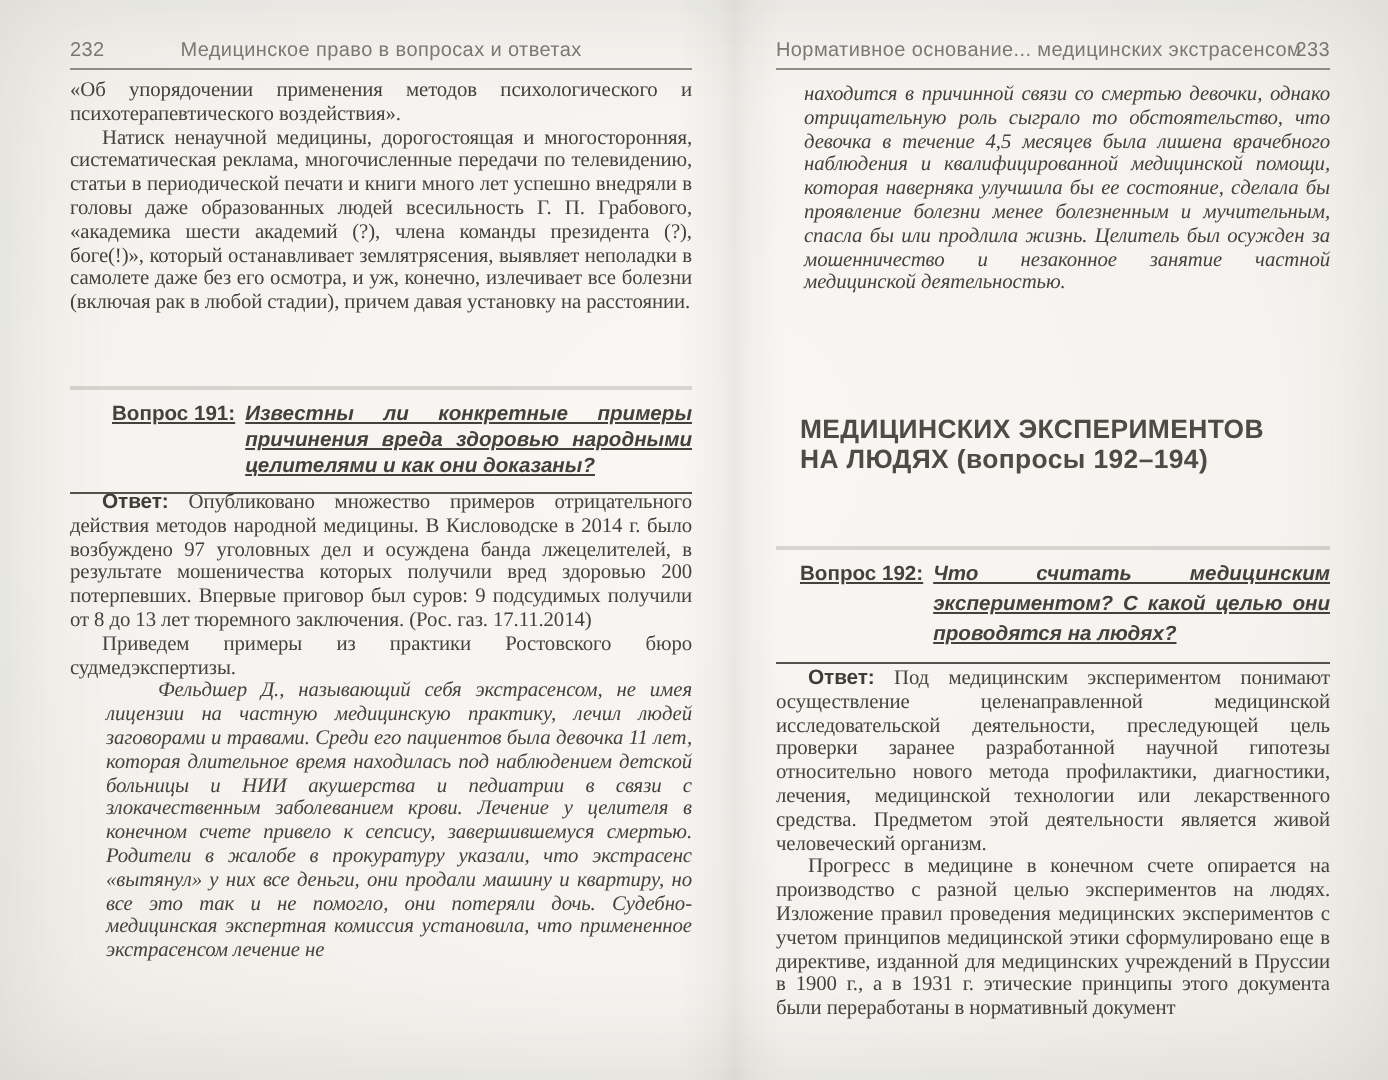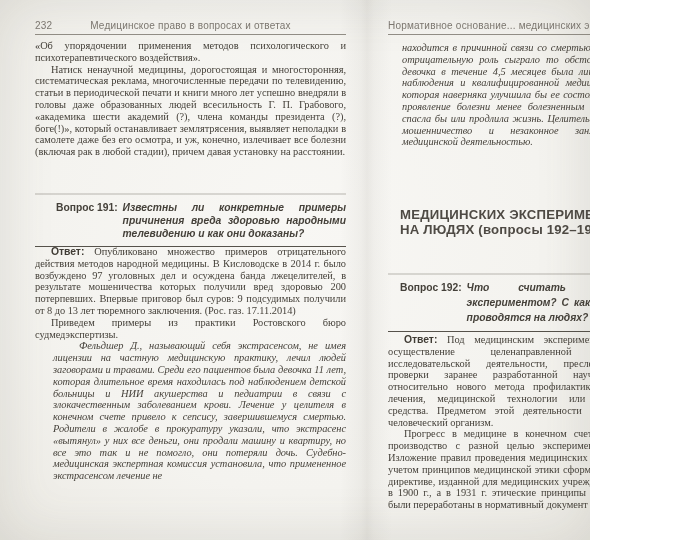--- a/index.html
+++ b/index.html
@@ -1,20 +1,20 @@
 <!DOCTYPE html>
 <html lang="ru"><head>
 <meta charset="utf-8">
 <style>
   * { margin:0; padding:0; box-sizing:border-box; }
   html,body { width:694px; height:540px; }
   body { font-family:"Liberation Serif", serif; background:#ffffff; }
 
   .photo {
-    position:relative; width:590px; height:540px; overflow:hidden;
+    position:relative; width:694px; height:540px; overflow:hidden;
     background: radial-gradient(ellipse at 50% 42%, #f8f7f4 0%, #f4f3ef 60%, #eceae4 100%);
   }
   .photo::after {
     content:""; position:absolute; inset:0; pointer-events:none;
     box-shadow: inset 0 0 55px rgba(95,90,78,0.14);
   }
   .gutter {
     position:absolute; left:340px; top:0; width:52px; height:540px;
     background: linear-gradient(90deg, rgba(110,105,93,0) 0%, rgba(110,105,93,0.06) 40%,
                 rgba(110,105,93,0.10) 52%, rgba(110,105,93,0.05) 66%, rgba(110,105,93,0) 100%);
@@ -50,21 +50,21 @@
   .case      { margin-left:18px; text-indent:26px; font-style:italic; }
   .case-cont { margin-left:14px; font-style:italic; }
   .ans-label { font-family:"Liberation Sans", sans-serif; font-weight:bold; font-style:normal; color:#403c35; }
 
   
   .qwrap { position:absolute; left:0; right:0; font-family:"Liberation Sans", sans-serif; color:#45413a; }
   .qwrap.q-191 { top:193px; }
   .qwrap.q-192 { top:273px; }
   .q-rule-top    { border-top:2px solid rgba(90,85,75,0.20); margin-bottom:6px; }
   .q-rule-bottom { border-top:1.5px solid #56524b; margin-top:6px; }
-  .qrow { display:flex; align-items:flex-start; }
+  .qrow { display:flex; align-items:flex-start;text-decoration:underline; }
   .q-191 .qrow { padding-left:21px; }
   .q-192 .qrow { padding-left:12px; }
   .qlabel { font-weight:bold; font-size:10.3px; line-height:13px; white-space:nowrap; margin-right:5px; }
   .qtext  { font-weight:bold; font-style:italic; font-size:10.3px; line-height:13px; flex:1; text-align:justify; }
   .q-192 .qlabel, .q-192 .qtext { line-height:14.8px; }
 
   
   .section-heading {
     position:absolute; top:207px; left:12px; right:0;
     font-family:"Liberation Sans", sans-serif; font-weight:bold;
@@ -86,21 +86,21 @@
 
     <div class="flow top-l">
       <p class="body">«Об упорядочении применения методов психологического и психотерапевтического воздействия».</p>
       <p class="body indent">Натиск ненаучной медицины, дорогостоящая и многосторонняя, систематическая реклама, многочисленные передачи по телевидению, статьи в периодической печати и книги много лет успешно внедряли в головы даже образованных людей всесильность Г. П. Грабового, «академика шести академий (?), члена команды президента (?), боге(!)», который останавливает землятрясения, выявляет неполадки в самолете даже без его осмотра, и уж, конечно, излечивает все болезни (включая рак в любой стадии), причем давая установку на расстоянии.</p>
     </div>
 
     <div class="qwrap q-191">
       <div class="q-rule-top"></div>
       <div class="qrow">
         <span class="qlabel">Вопрос 191:</span>
-        <span class="qtext">Известны ли конкретные примеры причинения вреда здоровью народными телевидению и как они доказаны?</span>
+        <span class="qtext">Известны ли конкретные примеры причинения вреда здоровью народными целителями и как они доказаны?</span>
       </div>
       <div class="q-rule-bottom"></div>
     </div>
 
     <div class="flow bot-l">
       <p class="body indent"><span class="ans-label">Ответ:</span> <span>Опубликовано множество примеров отрицательного действия методов народной медицины. В Кисловодске в 2014 г. было возбуждено 97 уголовных дел и осуждена банда лжецелителей, в результате мошеничества которых получили вред здоровью 200 потерпевших. Впервые приговор был суров: 9 подсудимых получили от 8 до 13 лет тюремного заключения. (Рос. газ. 17.11.2014)</span></p>
       <p class="body indent">Приведем примеры из практики Ростовского бюро судмедэкспертизы.</p>
       <div class="body case">Фельдшер Д., называющий себя экстрасенсом, не имея лицензии на частную медицинскую практику, лечил людей заговорами и травами. Среди его пациентов была девочка 11 лет, которая длительное время находилась под наблюдением детской больницы и НИИ акушерства и педиатрии в связи с злокачественным заболеванием крови. Лечение у целителя в конечном счете привело к сепсису, завершившемуся смертью. Родители в жалобе в прокуратуру указали, что экстрасенс «вытянул» у них все деньги, они продали машину и квартиру, но все это так и не помогло, они потеряли дочь. Судебно-медицинская экспертная комиссия установила, что примененное экстрасенсом лечение не</div>
     </div>
   </section>

